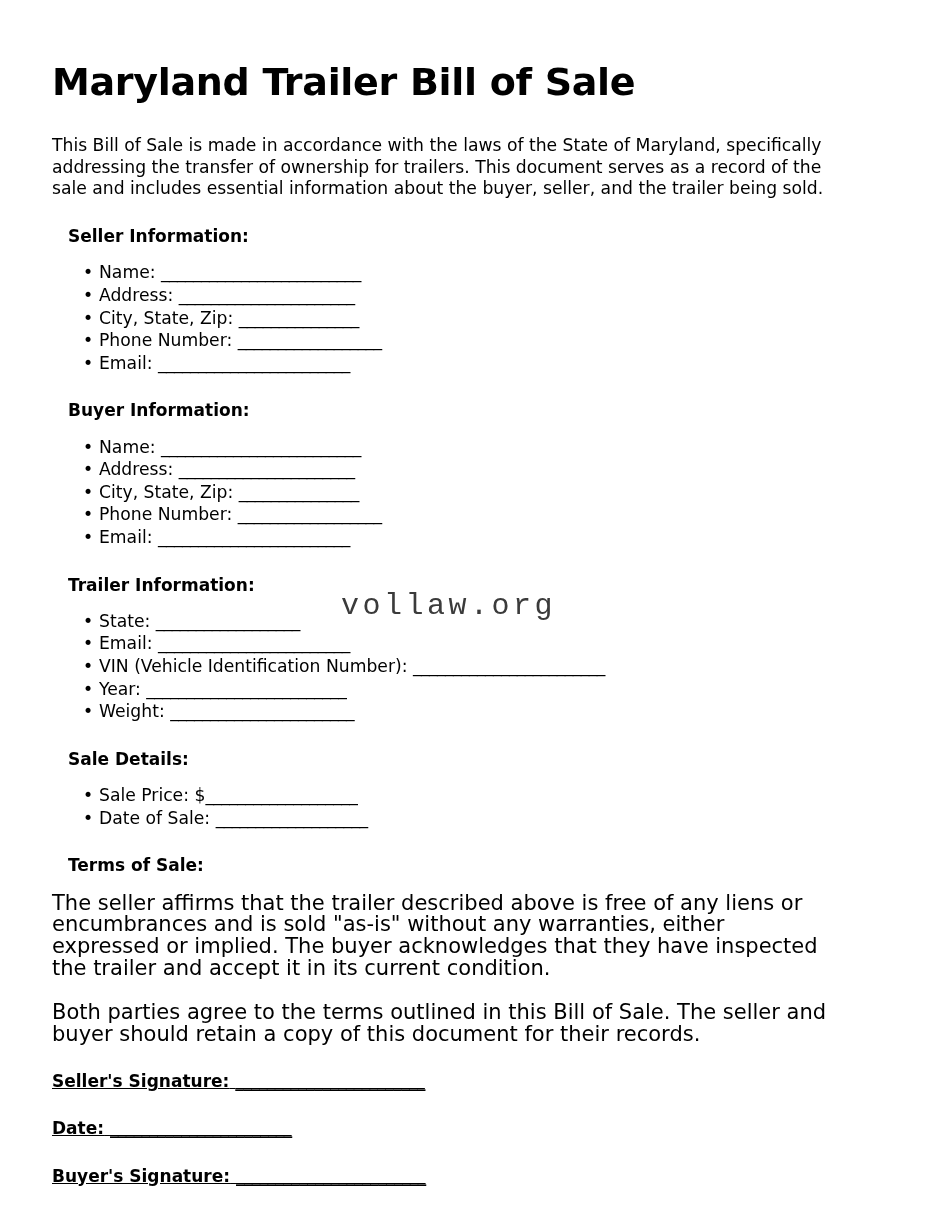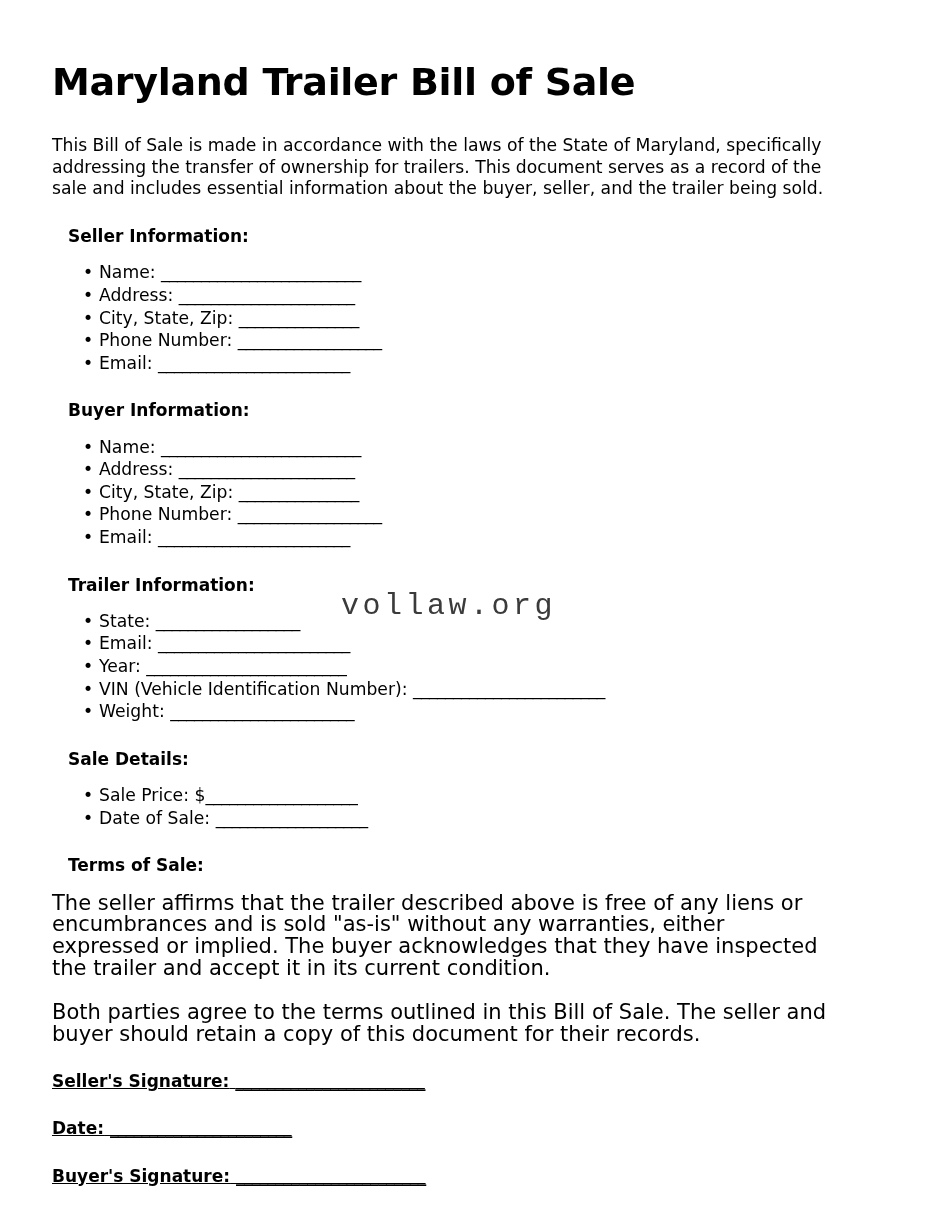--- a/index.html
+++ b/index.html
@@ -134,22 +134,22 @@
     <li><span>Address:</span> <span class="blank">______________________</span></li>
     <li><span>City, State, Zip:</span> <span class="blank">_______________</span></li>
     <li><span>Phone Number:</span> <span class="blank">__________________</span></li>
     <li><span>Email:</span> <span class="blank">________________________</span></li>
   </ul>
 
   <h2 class="section-heading">Trailer Information:</h2>
   <ul class="fields">
     <li><span>State:</span> <span class="blank">__________________</span></li>
     <li><span>Email:</span> <span class="blank">________________________</span></li>
+    <li><span>VIN (Vehicle Identification Number):</span> <span class="blank">________________________</span></li>
     <li><span>Year:</span> <span class="blank">_________________________</span></li>
-    <li><span>VIN (Vehicle Identification Number):</span> <span class="blank">________________________</span></li>
     <li><span>Weight:</span> <span class="blank">_______________________</span></li>
   </ul>
 
   <h2 class="section-heading">Sale Details:</h2>
   <ul class="fields">
     <li><span>Sale Price: $</span><span class="blank">___________________</span></li>
     <li><span>Date of Sale:</span> <span class="blank">___________________</span></li>
   </ul>
 
   <h2 class="section-heading">Terms of Sale:</h2>

